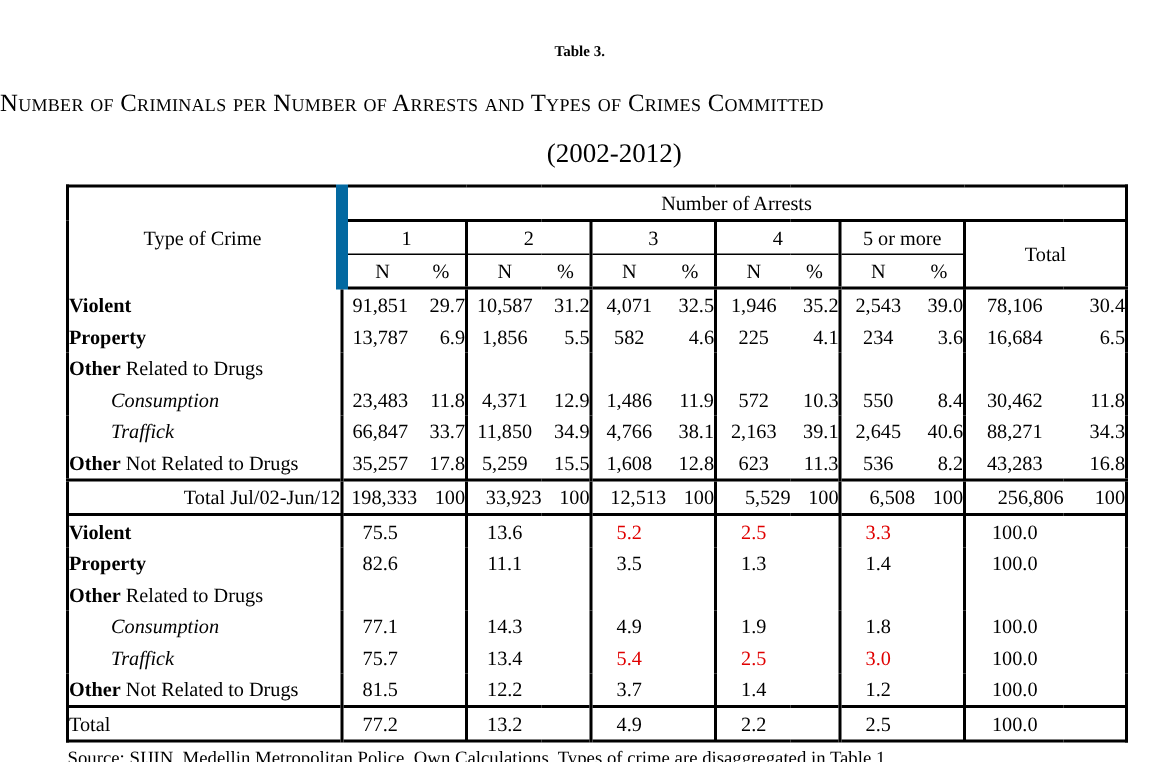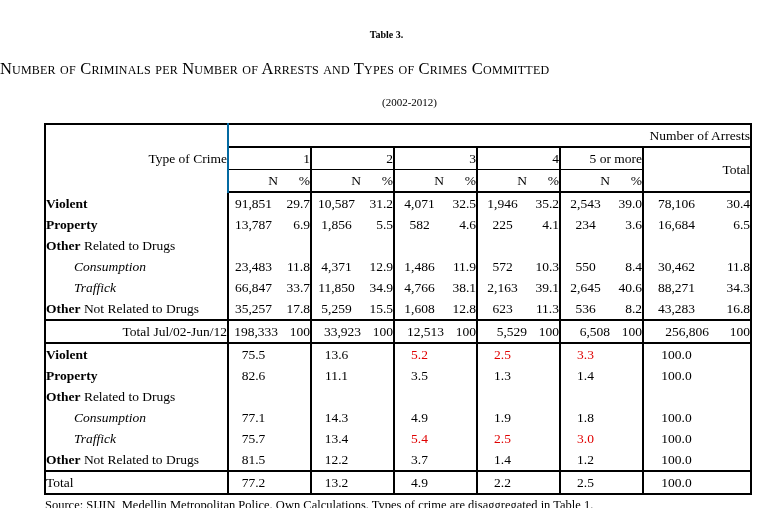--- a/index.html
+++ b/index.html
@@ -21,42 +21,42 @@
   .subtitle {
     text-align: left;
     font-variant: small-caps;
     font-size: 16.5px;
     line-height: 20px;
     margin-top: 15px;
     letter-spacing: 0.2px;
   }
   .period {
     text-align: center;
-    font-size: 11px;
+    font-size: 18px;
     line-height: 18px;
     margin-top: 14px;
     margin-left: 46px;
   }
   table.crime {
     border-collapse: collapse;
     table-layout: fixed;
     margin: 12px 0 0 44px;
     border: 2px solid #000;
   }
   table.crime th, table.crime td {
     padding: 0;
     font-size: 13.5px;
     font-weight: normal;
     height: 21px;
     line-height: 21px;
     overflow: hidden;
     white-space: nowrap;
   }
-  thead th { height: 20px; line-height: 20px; text-align: right; }
-  th.corner { font-weight: bold; border-right: 2px solid #0369a1; }
+  thead th { height: 20px; line-height: 20px; text-align: center; }
+  th.corner { font-weight: bold; border-right: 8px solid #0369a1; }
   th.grouphdr { font-weight: bold; border-bottom: 2px solid #000; }
   th.arrestnum { border-bottom: 1px solid #000; }
   th.totalhdr { border-bottom: 2px solid #000; }
   tr.subhdr th { border-bottom: 2px solid #000; }
   .gl { border-left: 2px solid #000; }
   td.label { text-align: left; padding-left: 4px; border-right: 2px solid #000; }
   td.label.indent { padding-left: 28px; font-style: italic; }
   td.n { text-align: center; }
   td.p { text-align: right; padding-right: 8px; }
   td.pt { padding-right: 16px; }

